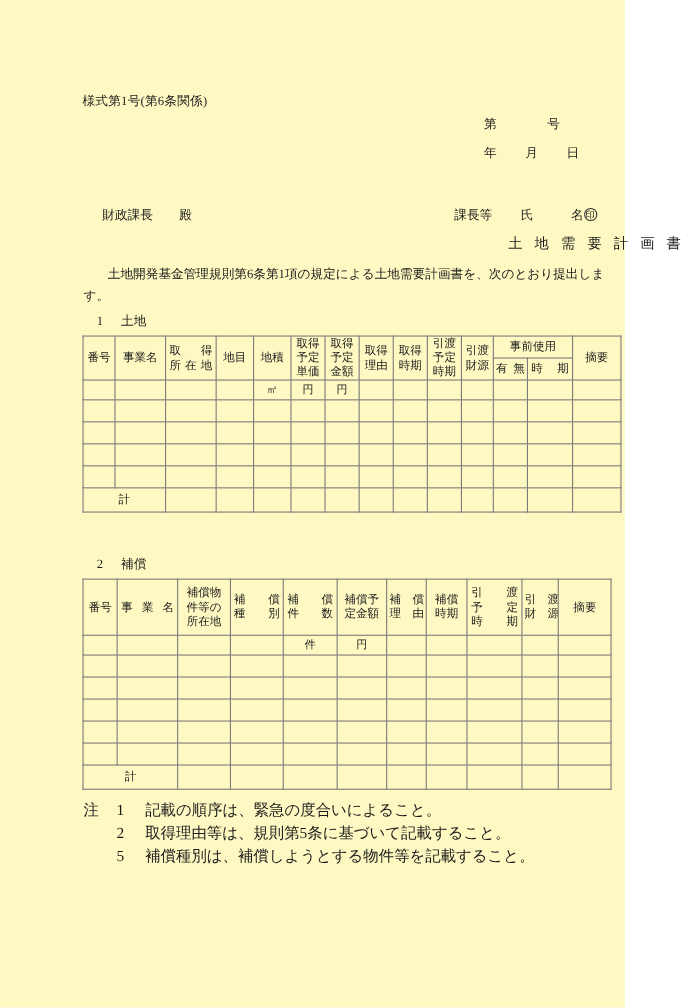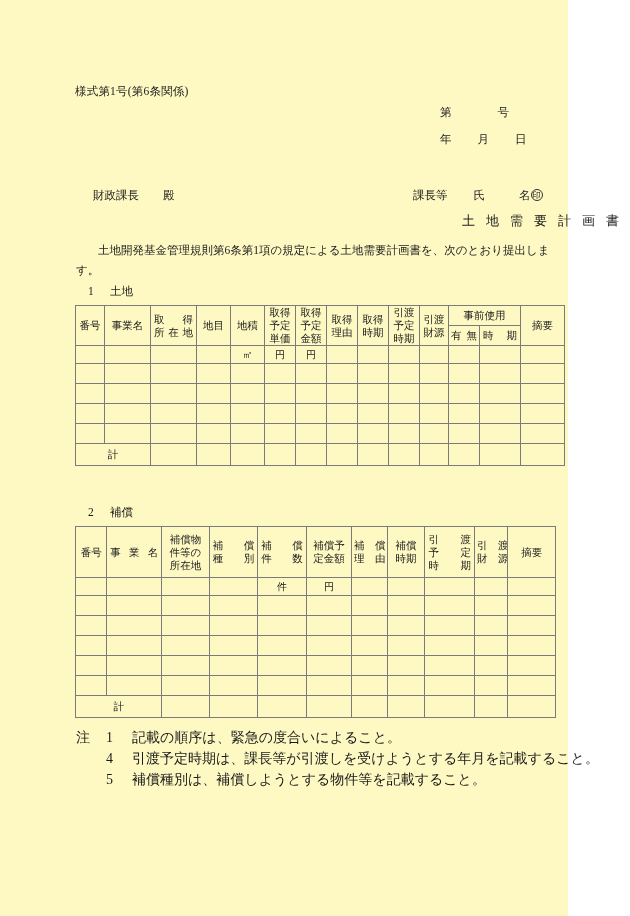--- a/index.html
+++ b/index.html
@@ -524,20 +524,20 @@
           <td></td>
       </tr>
     </tbody>
   </table>
 
   <div class="notes">
     <span class="note-row">
       <span class="note-head">注</span><span class="note-num">1</span><span>記載の順序は、緊急の度合いによること。</span>
     </span>
     <span class="note-row">
-      <span class="note-head blank">注</span><span class="note-num">4</span><span>引渡予定時期は、課長等が引渡しを受けようとする年月を記載すること。</span>
+      <span class="note-head blank">注</span><span class="note-num">2</span><span>取得理由等は、規則第5条に基づいて記載すること。</span>
     </span>
     <span class="note-row">
       <span class="note-head blank">注</span><span class="note-num">5</span><span>補償種別は、補償しようとする物件等を記載すること。</span>
     </span>
   </div>
 
 </div>
 
 </body></html>

